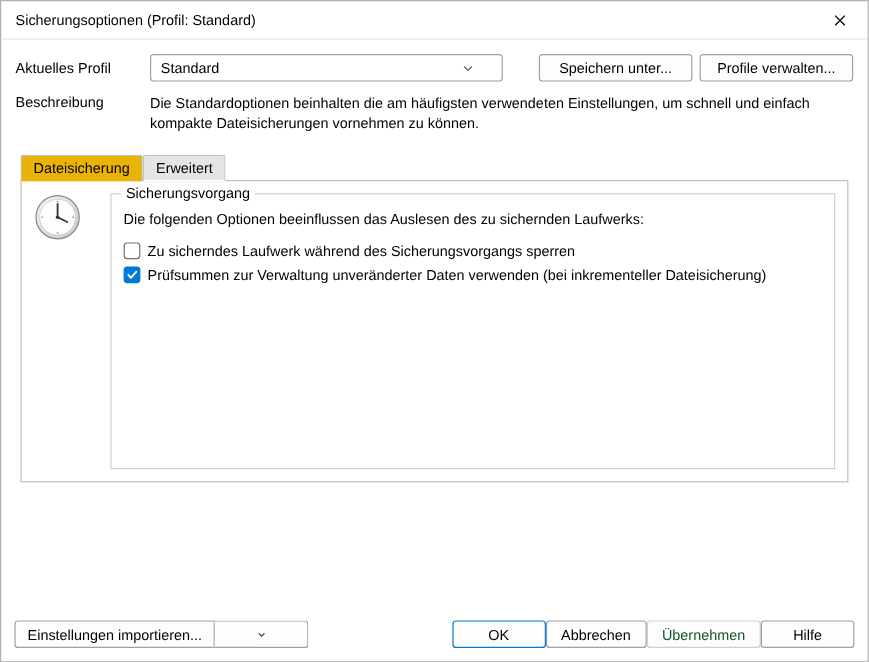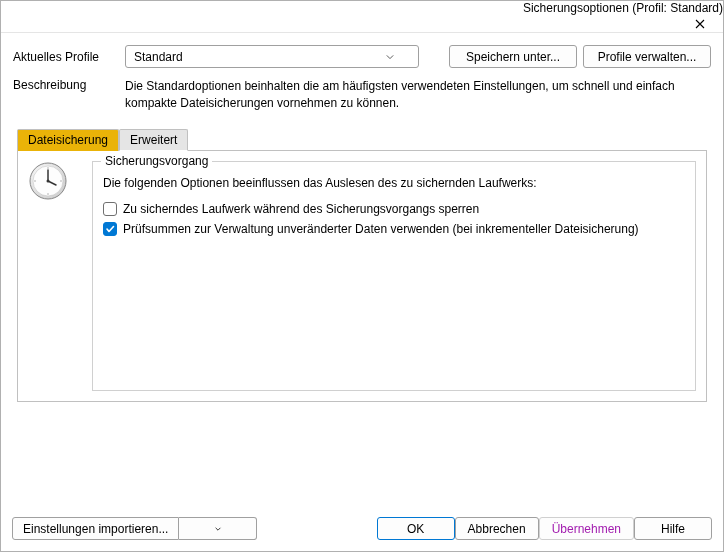--- a/index.html
+++ b/index.html
@@ -9,26 +9,25 @@
     font-size: 12px;
     background: #fff;
     color: #000;
     width: 724px;
     height: 552px;
     overflow: hidden;
     border: 1px solid #b0b0b0;
   }
   .titlebar {
     display: flex;
-    align-items: flex-end;
+    align-items: center;
     justify-content: space-between;
     height: 32px;
     padding-left: 12px;
     border-bottom: 1px solid #e5e5e5;
-    flex-direction: column;
   }
   .titlebar-title { font-size: 12px; }
   .titlebar-close {
     width: 46px;
     height: 32px;
     display: flex;
     align-items: center;
     justify-content: center;
     cursor: pointer;
   }
@@ -63,21 +62,21 @@
     background: #fdfdfd;
     padding: 0 12px;
     display: inline-flex;
     align-items: center;
     justify-content: center;
     cursor: pointer;
     font-size: 12px;
     font-family: inherit;
   }
   .btn.disabled {
-    color: #a21caf;
+    color: #14532d;
     border-color: #d0d0d0;
     cursor: default;
   }
   .btn.default-btn { border-color: #0078d4; }
   .desc-row { display: flex; margin-bottom: 16px; }
   .desc-text { line-height: 1.4; }
   
   .tabs-region { margin: 0 4px; }
   .tab-strip {
     display: flex;
@@ -181,21 +180,21 @@
   <div class="titlebar-title">Sicherungsoptionen (Profil: Standard)</div>
   <div class="titlebar-close">
     <svg width="10" height="10" viewBox="0 0 10 10">
         <path d="M1 1 L9 9 M9 1 L1 9" stroke="currentColor" stroke-width="1.1" fill="none"></path>
       </svg>
   </div>
 </div>
 
 <div class="content">
   <div class="row">
-    <div class="label-col">Aktuelles Profile</div>
+    <div class="label-col">Aktuelles Profil</div>
     <div class="profile-select">
       <span>Standard</span>
       <svg class="chev-down" viewBox="0 0 10 10">
           <path d="M1 3 L5 7 L9 3" stroke="#555" stroke-width="1.2" fill="none"></path>
         </svg>
     </div>
     <div style="flex:1"></div>
     <button class="btn" style="min-width:128px">Speichern unter...</button>
     <div style="width:6px"></div>
     <button class="btn" style="min-width:128px">Profile verwalten...</button>

